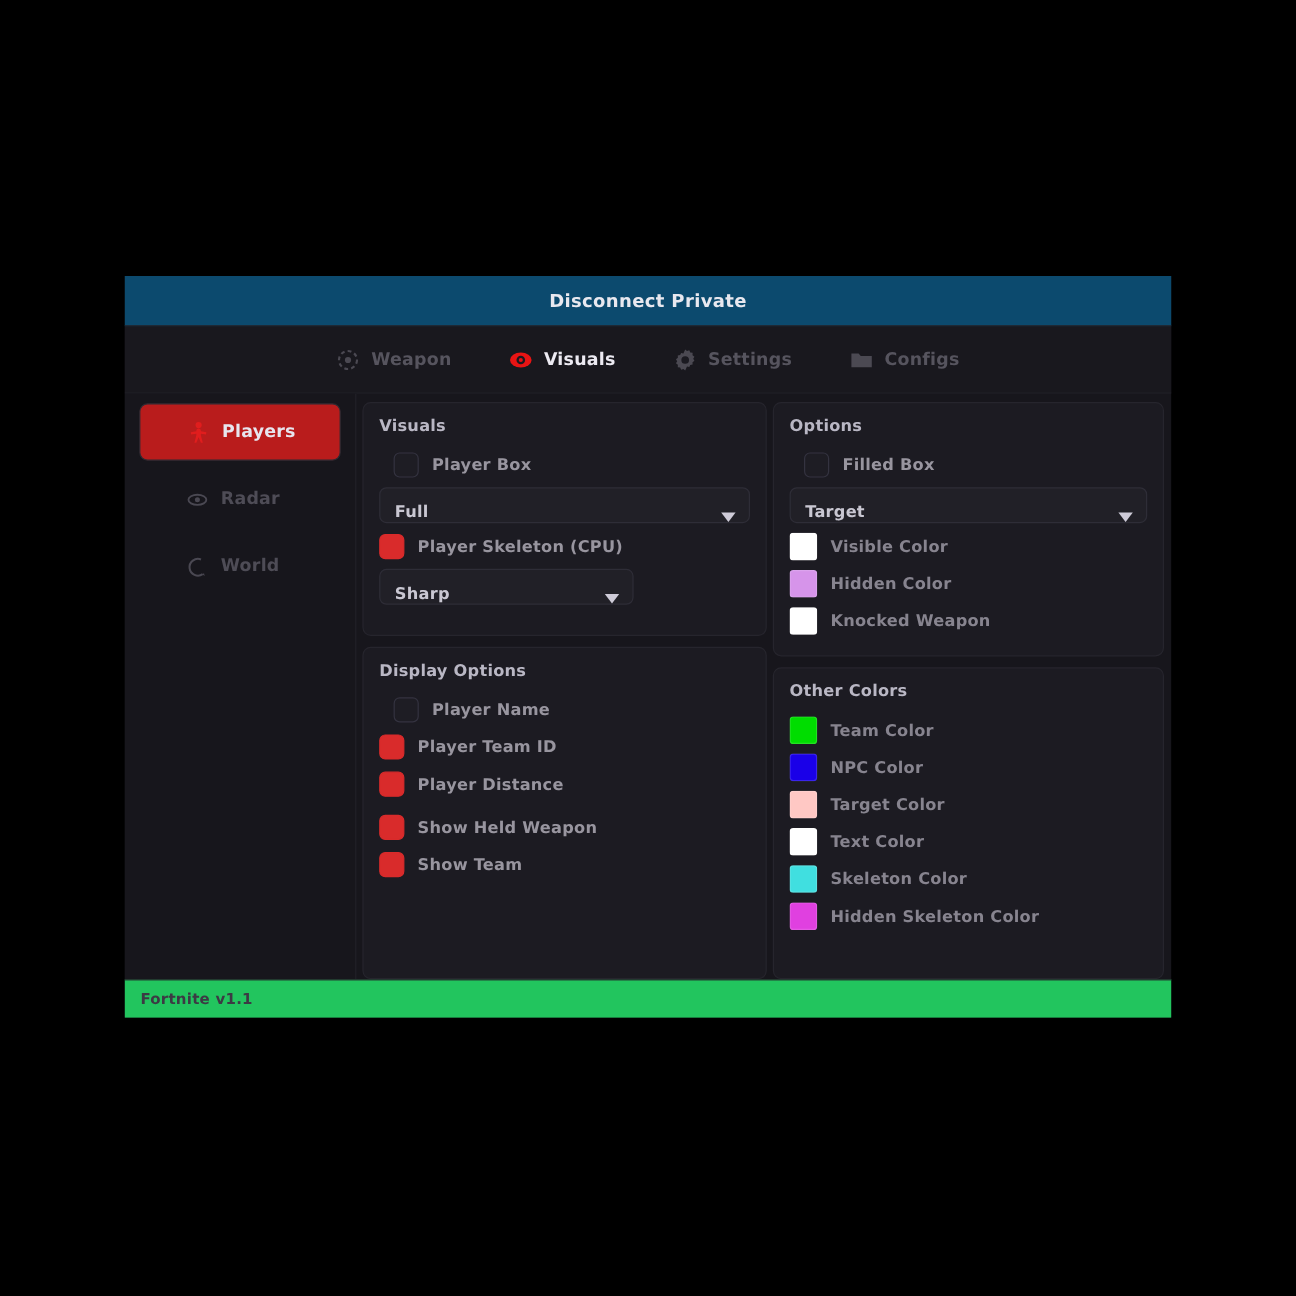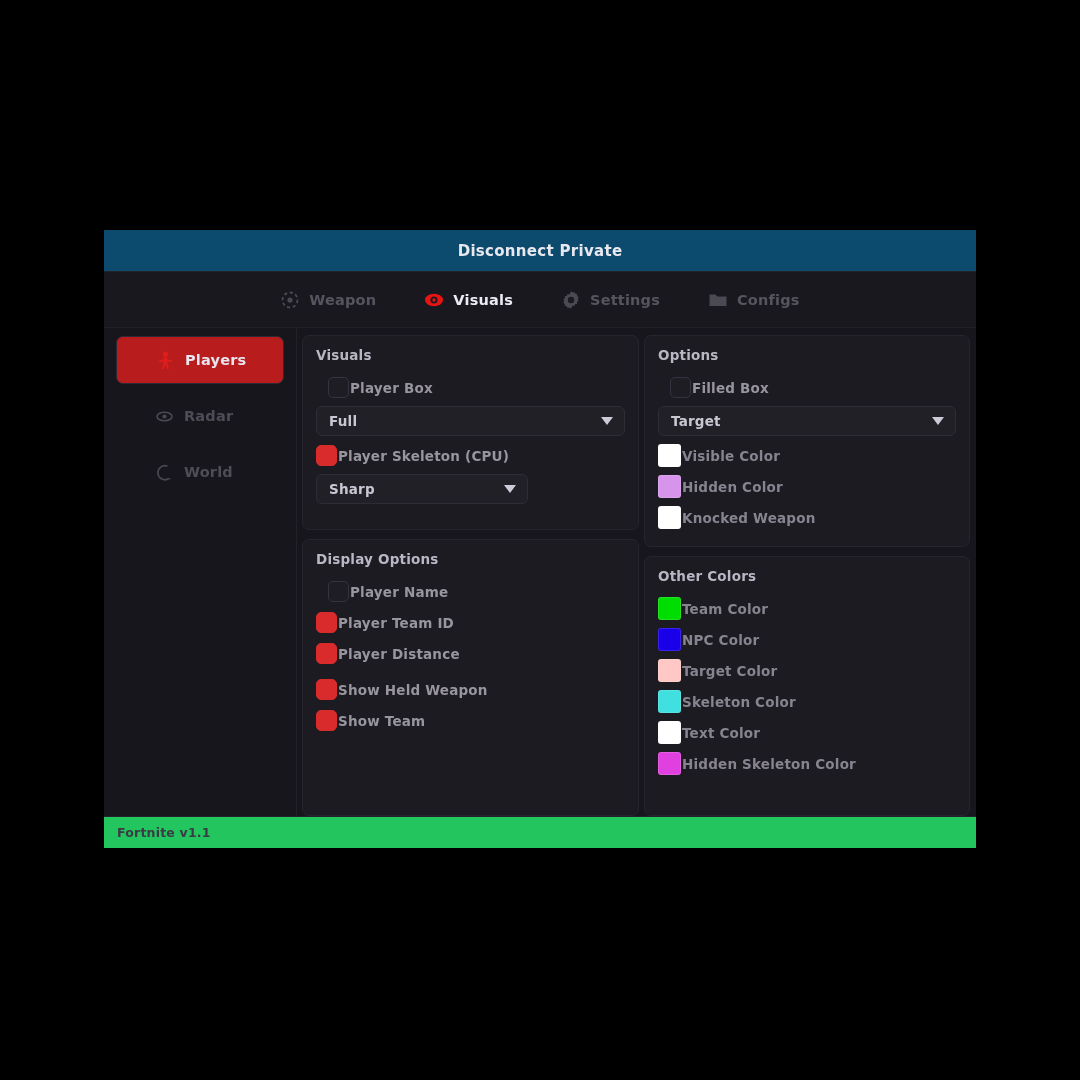--- a/index.html
+++ b/index.html
@@ -113,21 +113,21 @@
   .panel-title {
     font-size: 13.5px;
     font-weight: bold;
     color: #b9b7c4;
     letter-spacing: .2px;
     margin-bottom: 9px;
   }
 
   .row {
     display: flex; align-items: center;
-    gap: 1px;
+    gap: 11px;
     height: 31px;
   }
   .row-label {
     font-size: 13.5px;
     font-weight: bold;
     color: #98959f;
     letter-spacing: .2px;
     white-space: nowrap;
   }
   .row-label.dim { color: #87848f; }
@@ -151,21 +151,21 @@
     border: 1px solid rgba(255,255,255,.14);
     cursor: pointer;
   }
 
   
   .dd {
     height: 30px;
     background: #212027;
     border: 1px solid #2e2d37;
     border-radius: 6px;
-    display: flex; align-items: center;
+    display: flex; align-items: flex-end;
     justify-content: space-between;
     padding: 0 11px 0 12px;
     margin: 3px 0 4px 0;
     cursor: pointer;
   }
   .dd-val {
     font-size: 13.5px; font-weight: bold;
     color: #c9c7d2; letter-spacing: .2px;
   }
   .caret {
@@ -378,26 +378,26 @@
           </div>
           <div class="row">
             <span class="sw" style="background:#1a00e8"></span>
             <span class="row-label dim">NPC Color</span>
           </div>
           <div class="row">
             <span class="sw" style="background:#ffc8c4"></span>
             <span class="row-label dim">Target Color</span>
           </div>
           <div class="row">
+            <span class="sw" style="background:#ffffff"></span>
+            <span class="row-label dim">Text Color</span>
+          </div>
+          <div class="row">
             <span class="sw" style="background:#40dfe0"></span>
             <span class="row-label dim">Skeleton Color</span>
-          </div>
-          <div class="row">
-            <span class="sw" style="background:#ffffff"></span>
-            <span class="row-label dim">Text Color</span>
           </div>
           <div class="row">
             <span class="sw" style="background:#e040e0"></span>
             <span class="row-label dim">Hidden Skeleton Color</span>
           </div>
           <div class="spacer"></div>
         </div>
 
       </div>
     </div>

